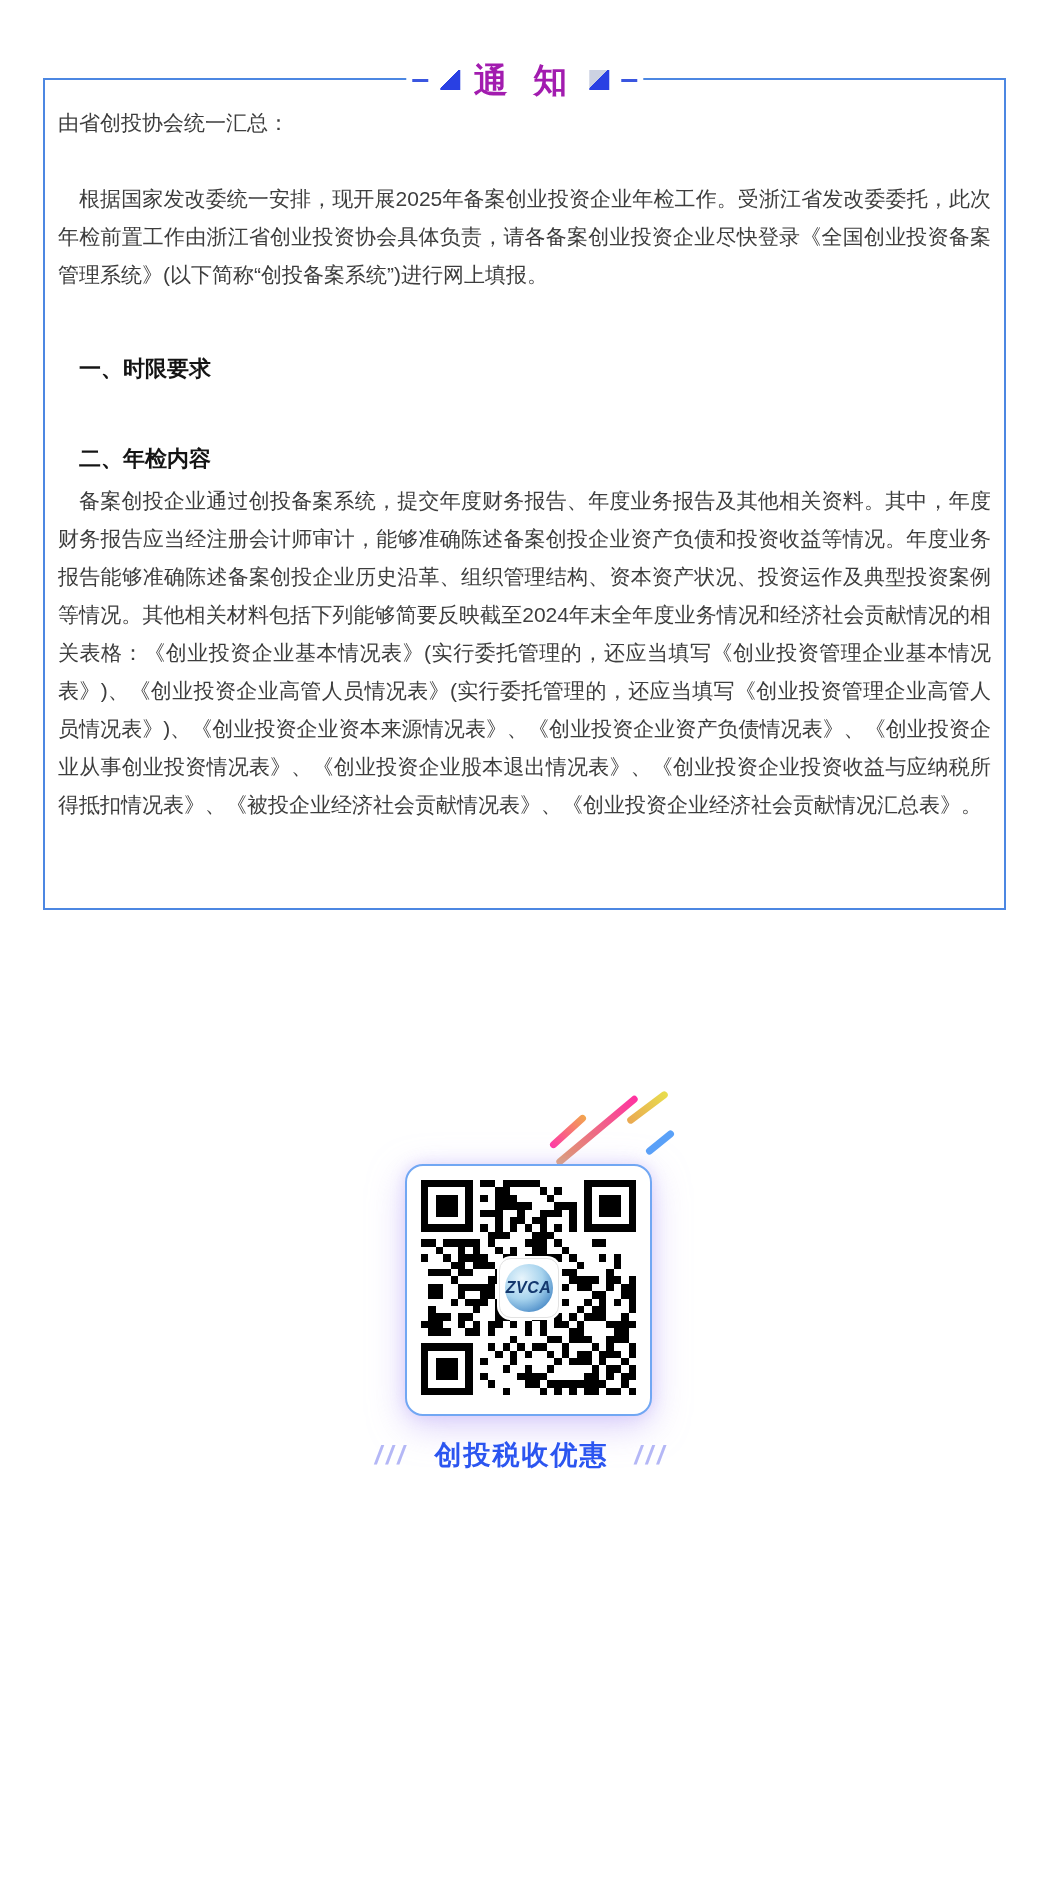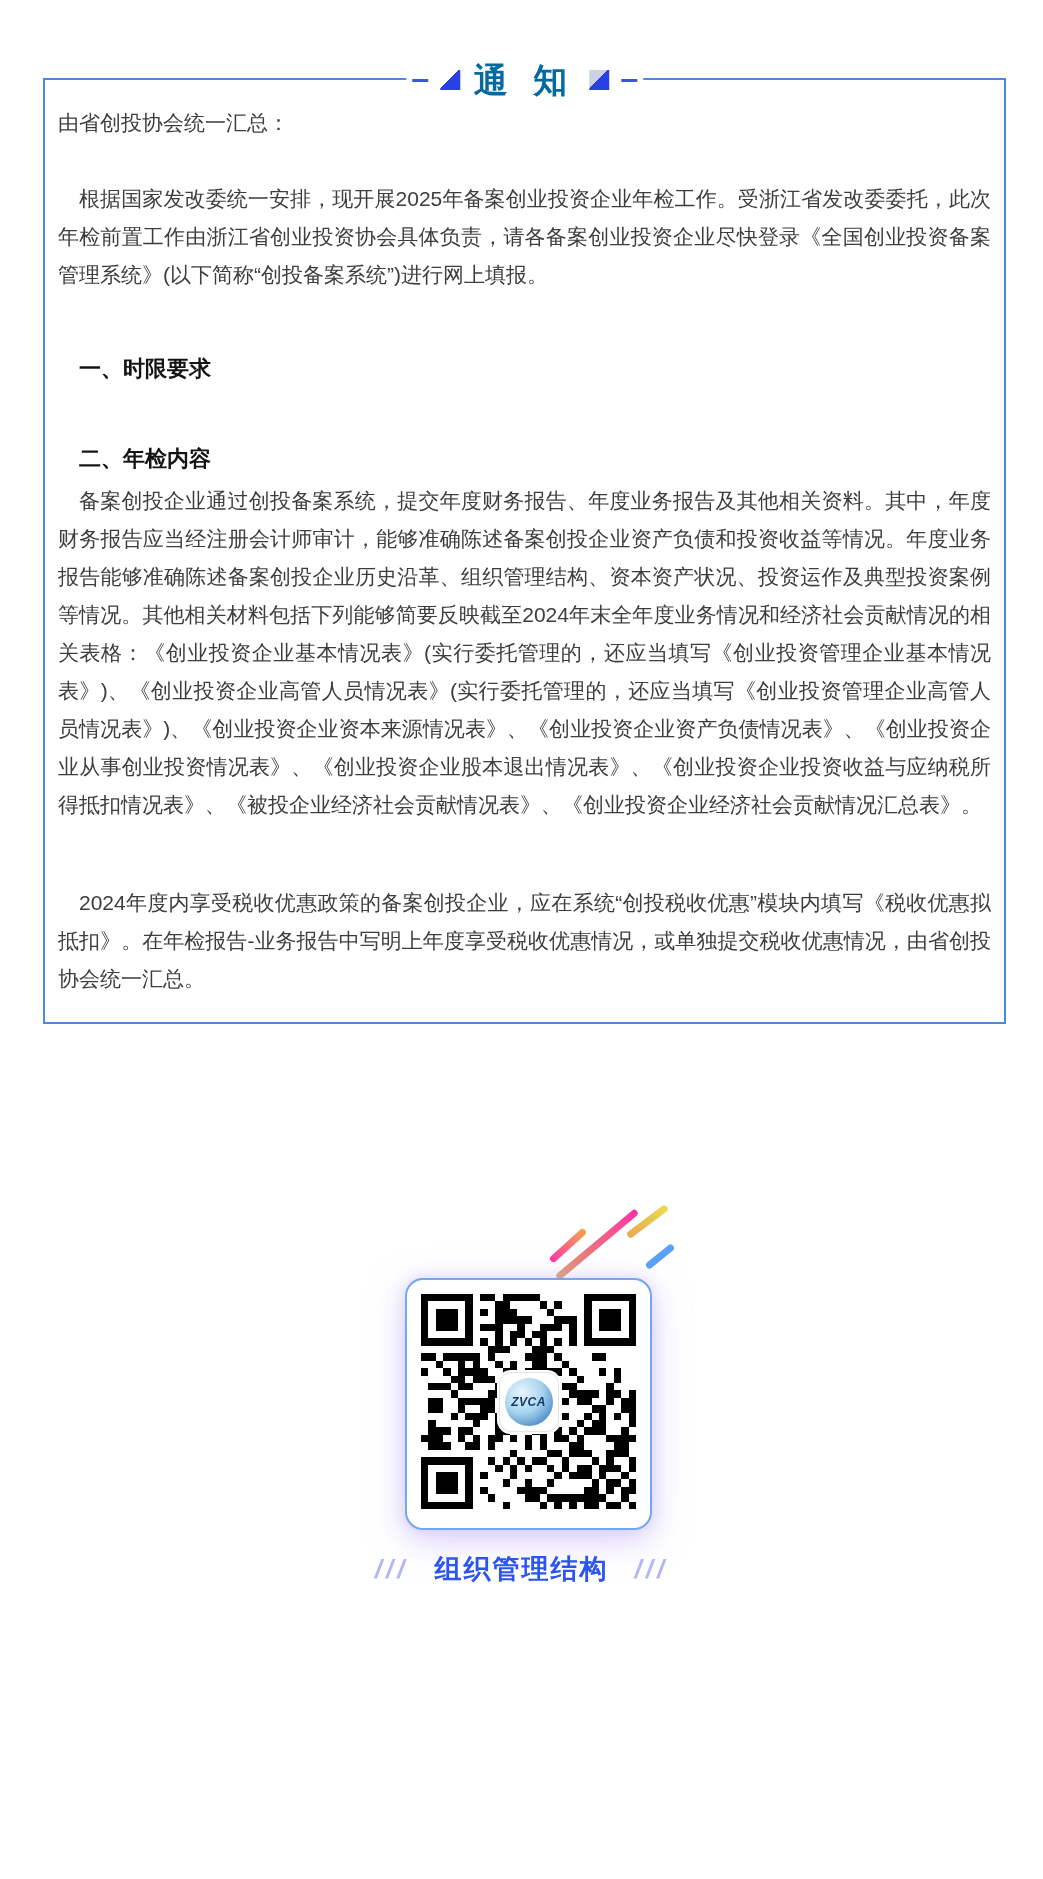--- a/index.html
+++ b/index.html
@@ -20,21 +20,21 @@
   .title-wrap {
     position:absolute; top:-23px; left:50%; transform:translateX(-50%);
     height:46px; background:#ffffff; padding:0 6px;
     display:flex; align-items:center; gap:12px; white-space:nowrap;
   }
   .stub { width:16px; height:3px; background:#3a56e0; }
   .mark { width:20px; height:20px; flex:none; }
   .mark-left  { background:linear-gradient(135deg,#ffffff 46%,#2940e3 46%); }
   .mark-right { background:linear-gradient(135deg,#ccd2e2 46%,#2940e3 46%); }
   .notice-title {
-    font-size:34px; font-weight:bold; color:#0369a1;
+    font-size:34px; font-weight:bold; color:#a21caf;
     letter-spacing:8px; line-height:40px; margin:0 2px;
   }
 
   .salutation {
     font-size:21px; color:#3d3d3d; line-height:38px; margin:0;
   }
   .para {
     font-size:21px; color:#3d3d3d; line-height:38px; margin:0;
     text-align:justify; text-indent:21px;
   }
@@ -74,21 +74,21 @@
     width:58px; height:58px; background:#ffffff; border-radius:12px;
     border:1px solid #e2e2e2; display:flex; align-items:center; justify-content:center;
     box-shadow:0 0 0 2px #ffffff;
   }
   .qr-logo-globe {
     width:48px; height:48px; border-radius:50%;
     background:radial-gradient(circle at 35% 30%, #e8f5fc 0%, #a8d4ee 45%, #4e8ec9 80%, #2f6cab 100%);
     display:flex; align-items:center; justify-content:center;
   }
   .qr-logo-text {
-    font-size:12px; font-weight:bold; font-style:italic; color:#14386e; letter-spacing:.5px;
+    font-size:16px; font-weight:bold; font-style:italic; color:#14386e; letter-spacing:.5px;
   }
 
   .qr-caption {
     position:absolute; left:0; top:527px; width:100%;
     display:flex; align-items:center; justify-content:center; gap:26px;
   }
   .caption-slashes {
     font-size:26px; font-weight:bold; font-style:italic;
     color:#b4b7f6; letter-spacing:4px;
   }
@@ -115,21 +115,20 @@
   <div class="section">
     <h3 class="section-title">一、时限要求</h3>
   </div>
 
   <div class="section">
     <h3 class="section-title">二、年检内容</h3>
     <p class="para">备案创投企业通过创投备案系统，提交年度财务报告、年度业务报告及其他相关资料。其中，年度财务报告应当经注册会计师审计，能够准确陈述备案创投企业资产负债和投资收益等情况。年度业务报告能够准确陈述备案创投企业历史沿革、组织管理结构、资本资产状况、投资运作及典型投资案例等情况。其他相关材料包括下列能够简要反映截至2024年末全年度业务情况和经济社会贡献情况的相关表格：《创业投资企业基本情况表》(实行委托管理的，还应当填写《创业投资管理企业基本情况表》)、《创业投资企业高管人员情况表》(实行委托管理的，还应当填写《创业投资管理企业高管人员情况表》)、《创业投资企业资本来源情况表》、《创业投资企业资产负债情况表》、《创业投资企业从事创业投资情况表》、《创业投资企业股本退出情况表》、《创业投资企业投资收益与应纳税所得抵扣情况表》、《被投企业经济社会贡献情况表》、《创业投资企业经济社会贡献情况汇总表》。</p>
   </div>
 
   <div class="section">
-    <p class="para">2024年度内享受税收优惠政策的备案创投企业，应在系统“创投税收优惠”模块内填写《税收优惠拟抵扣》。在年检报告-业务报告中写明上年度享受税收优惠情况，或单独提交税收优惠情况，由省创投协会统一汇总。</p>
   </div>
 
 </div>
 
 <div class="bottom-area">
   <div class="slash slash-b"></div>
   <div class="slash slash-a"></div>
   <div class="slash slash-c"></div>
   <div class="slash slash-d"></div>
 
@@ -538,16 +537,16 @@
       <div class="qr-logo">
         <div class="qr-logo-globe">
           <span class="qr-logo-text">ZVCA</span>
         </div>
       </div>
     </div>
   </div>
 
   <div class="qr-caption">
     <span class="caption-slashes">///</span>
-    <span class="caption-text">组织管理结构</span>
+    <span class="caption-text">创投税收优惠</span>
     <span class="caption-slashes">///</span>
   </div>
 </div>
 
 </body></html>

